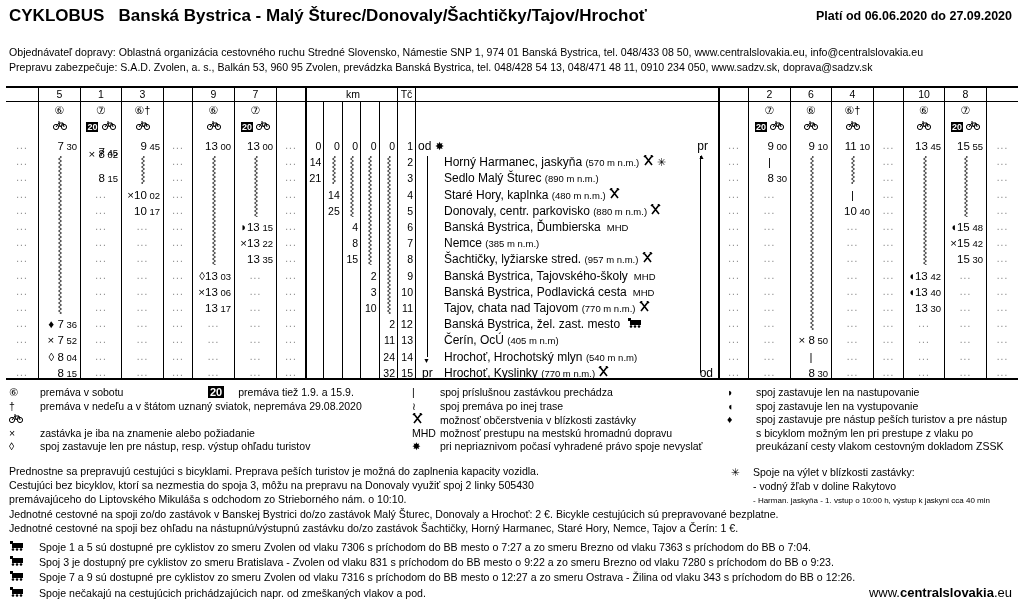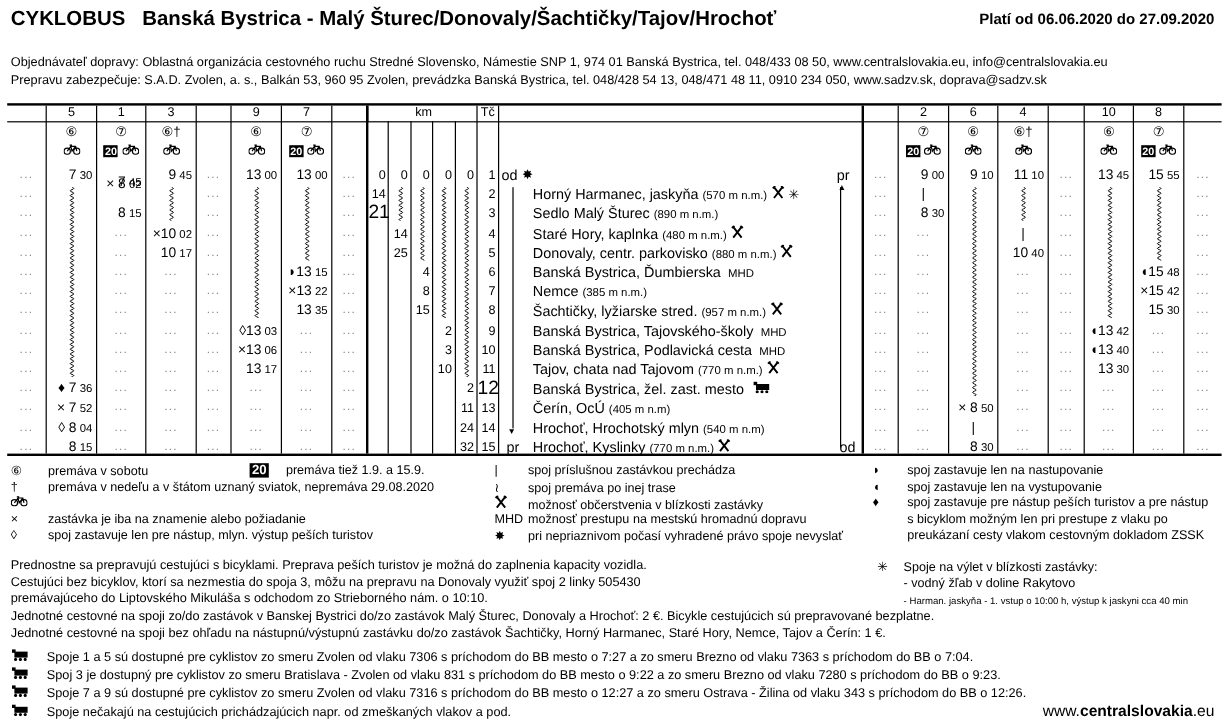--- a/index.html
+++ b/index.html
@@ -197,21 +197,21 @@
       <div class="cell dots" style="top: 212px;">...</div>
       <div class="cell dots" style="top: 228.2px;">...</div>
       <div class="cell dots" style="top: 244.4px;">...</div>
       <div class="cell dots" style="top: 260.6px;">...</div>
       <div class="cell dots" style="top: 276.8px;">...</div>
     </div>
     <div class="colh" style="left: 299px; width: 92px; right: auto; border-left: 2px solid rgb(0, 0, 0);">km</div>
     <div class="col" style="left: 299px; width: 18.4px; border-left: 2px solid rgb(0, 0, 0);">
       <div class="cell" style="right: 2px; top: 50px; font-size: 10.5px;">0</div>
       <div class="cell" style="right: 2px; top: 66.2px; font-size: 10.5px;">14</div>
-      <div class="cell" style="right: 2px; top: 82.4px; font-size: 16px;">21</div>
+      <div class="cell" style="right: 2px; top: 82.4px; font-size: 11px;">21</div>
     </div>
     <div class="col" style="left: 317.4px; width: 18.4px; top: 13px;">
       <div class="cell" style="right: 2px; top: 37px; font-size: 10.5px;">0</div>
       <div class="wave" style="left: 6.2px; top: 55.2px;"><svg width="6" height="28" viewBox="0 0 6 28">
           <path d="M3 0 Q6 1 3 2 Q0 3 3 4 Q6 5 3 6 Q0 7 3 8 Q6 9 3 10 Q0 11 3 12 Q6 13 3 14 Q0 15 3 16 Q6 17 3 18 Q0 19 3 20 Q6 21 3 22 Q0 23 3 24 Q6 25 3 26 Q0 27 3 28" fill="none" stroke="#000" stroke-width="0.8"></path>
         </svg></div>
       <div class="cell" style="right: 2px; top: 85.6px; font-size: 10.5px;">14</div>
       <div class="cell" style="right: 2px; top: 101.8px; font-size: 10.5px;">25</div>
     </div>
     <div class="col" style="left: 335.8px; width: 18.4px; top: 13px;">
@@ -248,21 +248,21 @@
       <div class="cell" style="right: 2px; top: 66.2px; font-size: 10.5px;">2</div>
       <div class="cell" style="right: 2px; top: 82.4px; font-size: 10.5px;">3</div>
       <div class="cell" style="right: 2px; top: 98.6px; font-size: 10.5px;">4</div>
       <div class="cell" style="right: 2px; top: 114.8px; font-size: 10.5px;">5</div>
       <div class="cell" style="right: 2px; top: 131px; font-size: 10.5px;">6</div>
       <div class="cell" style="right: 2px; top: 147.2px; font-size: 10.5px;">7</div>
       <div class="cell" style="right: 2px; top: 163.4px; font-size: 10.5px;">8</div>
       <div class="cell" style="right: 2px; top: 179.6px; font-size: 10.5px;">9</div>
       <div class="cell" style="right: 2px; top: 195.8px; font-size: 10.5px;">10</div>
       <div class="cell" style="right: 2px; top: 212px; font-size: 10.5px;">11</div>
-      <div class="cell" style="right: 2px; top: 228.2px; font-size: 16px;">12</div>
+      <div class="cell" style="right: 2px; top: 228.2px; font-size: 11px;">12</div>
       <div class="cell" style="right: 2px; top: 244.4px; font-size: 10.5px;">13</div>
       <div class="cell" style="right: 2px; top: 260.6px; font-size: 10.5px;">14</div>
       <div class="cell" style="right: 2px; top: 276.8px; font-size: 10.5px;">15</div>
     </div>
     <div class="col" style="left: 409px; width: 301px;">
       <div class="colh"></div>
       <div style="position: absolute; left: 2px; top: 50px; font-size: 12px; line-height: 16px;">od</div>
       <div style="position: absolute; left: 19px; top: 50px; font-size: 11px; line-height: 16px;">✸</div>
       <div style="position: absolute; left: 6px; top: 276.8px; font-size: 12px; line-height: 16px;">pr</div>
       <div style="position: absolute; left: 11px; top: 68.2px; height: 200.4px; border-left: 1px solid rgb(0, 0, 0);"></div>
@@ -470,21 +470,21 @@
 
 <div id="legend">
     <div class="legend" style="left: 9px; top: 386px;"><span class="sym" style="width:31px">⑥</span><span>premáva v sobotu</span></div>
     <div class="legend" style="left: 9px; top: 399.5px;"><span class="sym" style="width:31px">†</span><span>premáva v nedeľu a v štátom uznaný sviatok, nepremáva 29.08.2020</span></div>
     <div class="legend" style="left: 9px; top: 413px;"><span class="sym" style="width:31px"><svg width="14" height="9" viewBox="0 0 14 9">
           <circle cx="3" cy="6" r="2.6" fill="none" stroke="#000" stroke-width="1"></circle>
           <circle cx="11" cy="6" r="2.6" fill="none" stroke="#000" stroke-width="1"></circle>
           <path d="M3 6 L6 2 L10 2 L11 6 M6 2 L7 6 L10 2 M5 1 L7 1" fill="none" stroke="#000" stroke-width="1"></path>
         </svg></span></div>
     <div class="legend" style="left: 9px; top: 426.5px;"><span class="sym" style="width:31px">×</span><span>zastávka je iba na znamenie alebo požiadanie</span></div>
-    <div class="legend" style="left: 9px; top: 440px;"><span class="sym" style="width:31px">◊</span><span>spoj zastavuje len pre nástup, mlyn. výstup peších turistov</span></div>
+    <div class="legend" style="left: 9px; top: 440px;"><span class="sym" style="width:31px">◊</span><span>spoj zastavuje len pre nástup, resp. výstup ohľadu turistov</span></div>
     <div class="legend" style="left: 208px; top: 386px;"><span class="badge20" style="font-size:11px;line-height:12px;padding:0 2px">20</span><span style="margin-left:14px">premáva tiež 1.9. a 15.9.</span></div>
     <div class="legend" style="left: 412px; top: 386px;"><span class="sym" style="width:28px">|</span><span>spoj príslušnou zastávkou prechádza</span></div>
     <div class="legend" style="left: 412px; top: 399.5px;"><span class="sym" style="width:28px">≀</span><span>spoj premáva po inej trase</span></div>
     <div class="legend" style="left: 412px; top: 413px;"><span class="sym" style="width:28px"><svg width="11" height="11" viewBox="0 0 11 11">
           <path d="M2 1 L9 10 M9 1 L2 10 M1 2 L3 0 M8 0 L10 2" stroke="#000" stroke-width="1.6" fill="none"></path>
         </svg></span><span>možnosť občerstvenia v blízkosti zastávky</span></div>
     <div class="legend" style="left: 412px; top: 426.5px;"><span class="sym" style="width:28px">MHD</span><span>možnosť prestupu na mestskú hromadnú dopravu</span></div>
     <div class="legend" style="left: 412px; top: 440px;"><span class="sym" style="width:28px">✸</span><span>pri nepriaznivom počasí vyhradené právo spoje nevyslať</span></div>
     <div class="legend" style="left: 727px; top: 386px;"><span class="sym" style="width:29px">◗</span><span>spoj zastavuje len na nastupovanie</span></div>
     <div class="legend" style="left: 727px; top: 399.5px;"><span class="sym" style="width:29px">◖</span><span>spoj zastavuje len na vystupovanie</span></div>

